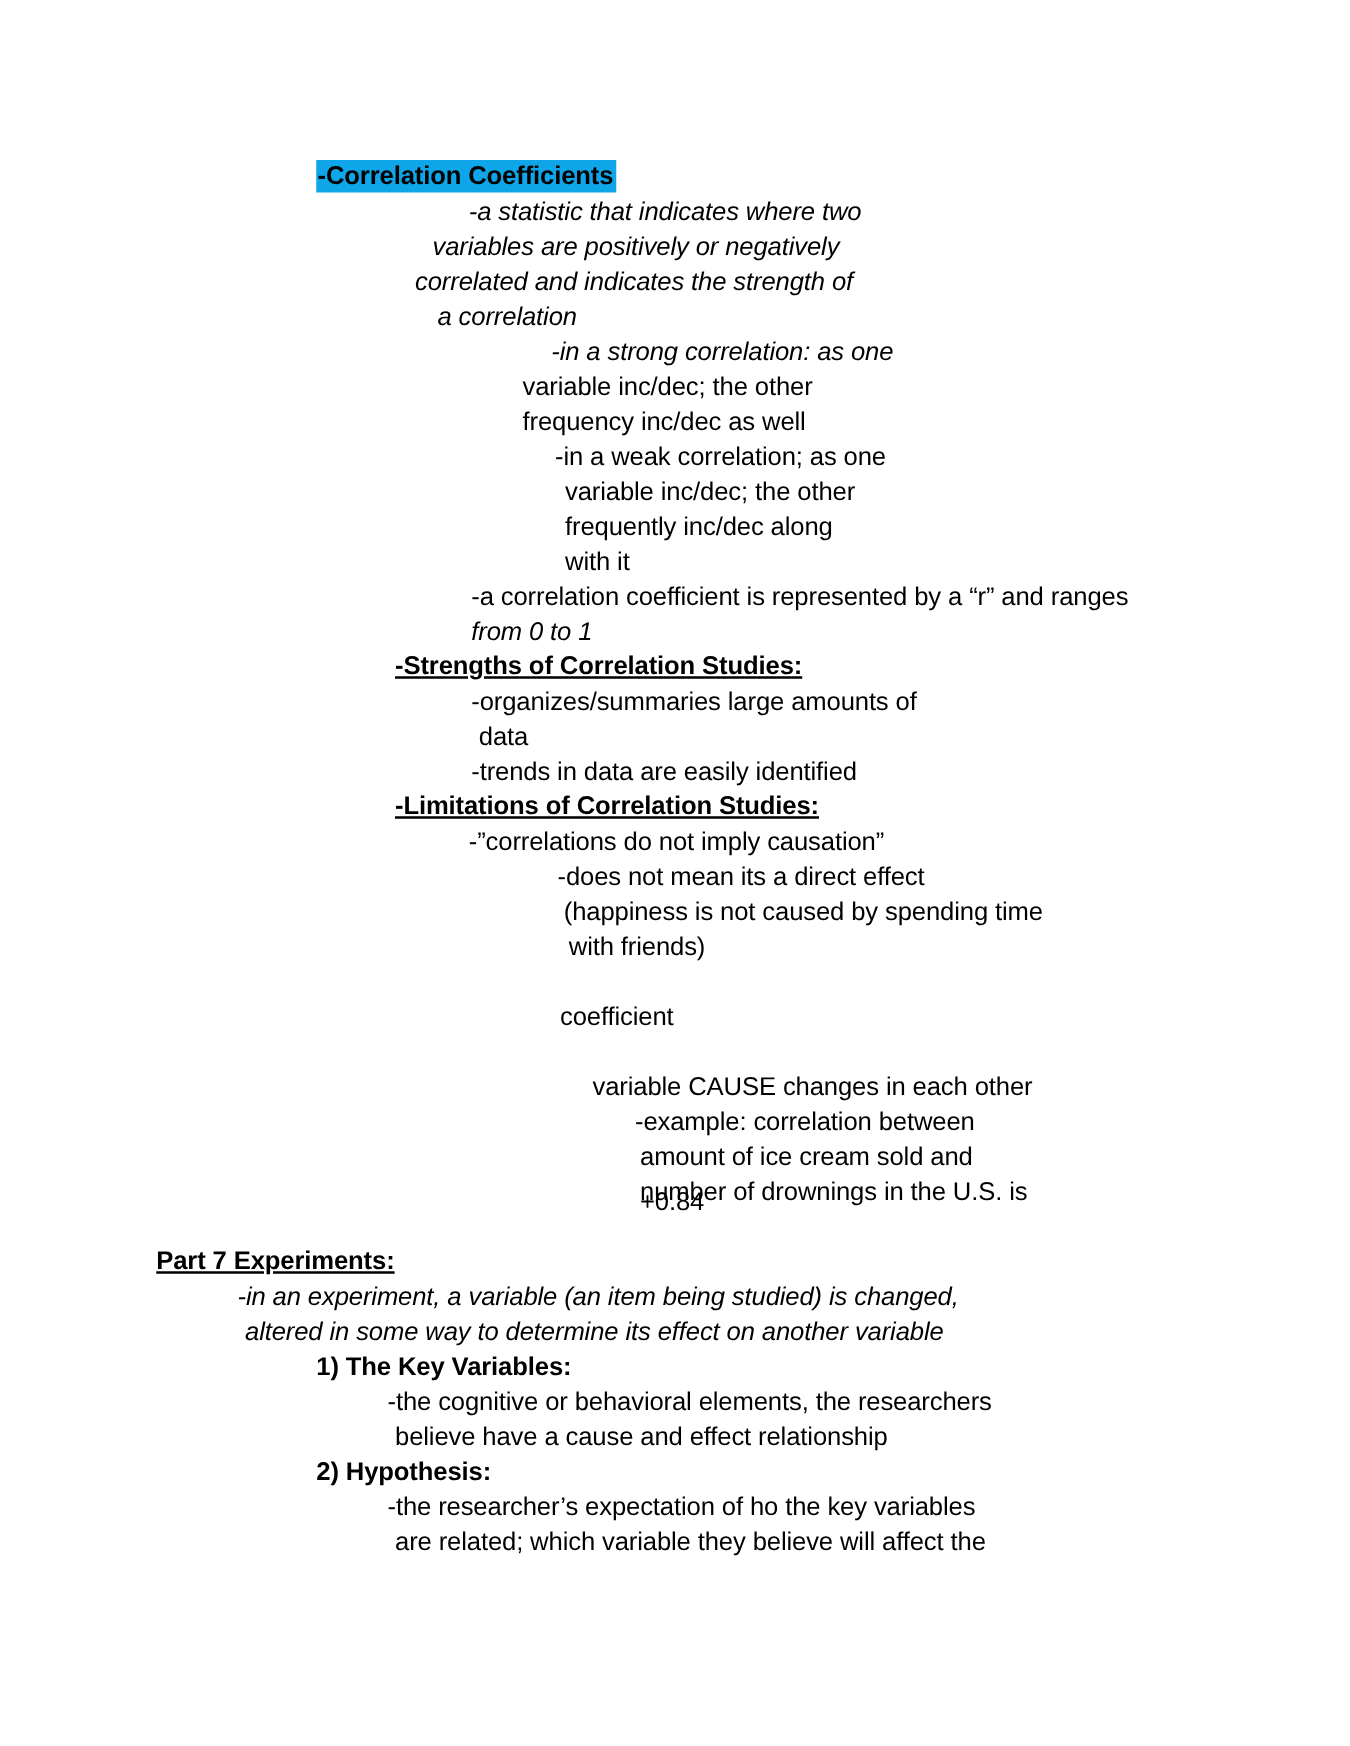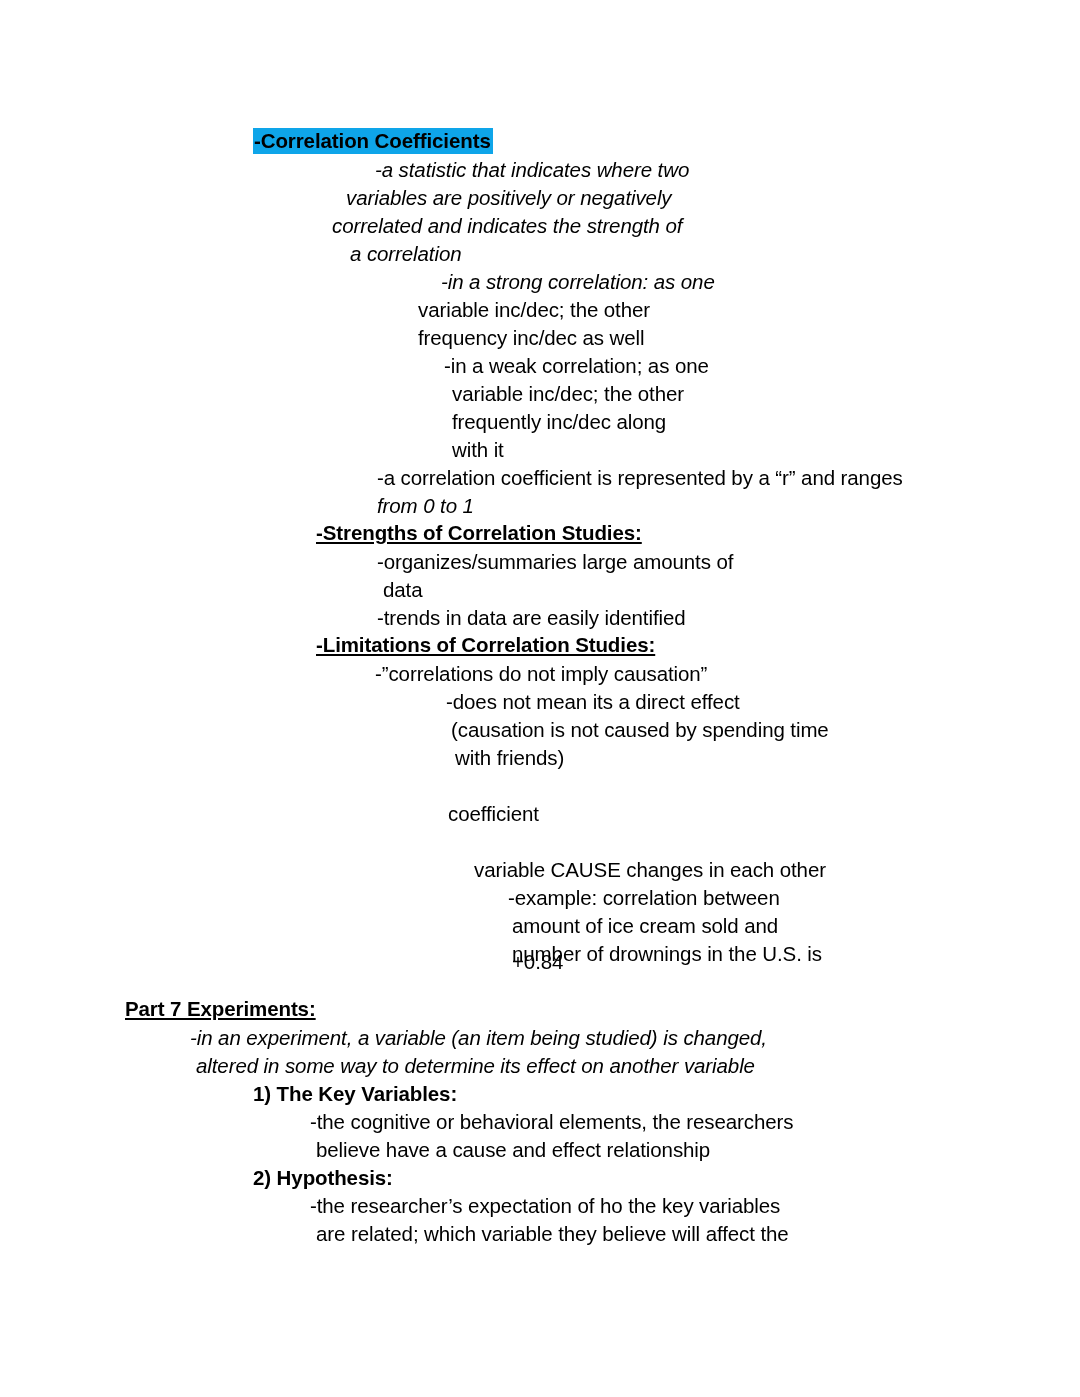--- a/index.html
+++ b/index.html
@@ -59,21 +59,21 @@
     <div class="line " style="left: 452px; top: 436px;">with it</div>
     <div class="line " style="left: 377px; top: 464px;">-a correlation coefficient is represented by a “r” and ranges</div>
     <div class="line " style="left: 377px; top: 492px; font-style: italic;">from 0 to 1</div>
     <div class="line bold uline" style="left: 316px; top: 519px;">-Strengths of Correlation Studies:</div>
     <div class="line " style="left: 377px; top: 548px;">-organizes/summaries large amounts of</div>
     <div class="line " style="left: 383px; top: 576px;">data</div>
     <div class="line " style="left: 377px; top: 604px;">-trends in data are easily identified</div>
     <div class="line bold uline" style="left: 316px; top: 631px;">-Limitations of Correlation Studies:</div>
     <div class="line " style="left: 375px; top: 660px;">-”correlations do not imply causation”</div>
     <div class="line " style="left: 446px; top: 688px;">-does not mean its a direct effect</div>
-    <div class="line " style="left: 451px; top: 716px;">(causation is not caused by spending time</div>
+    <div class="line " style="left: 451px; top: 716px;">(happiness is not caused by spending time</div>
     <div class="line " style="left: 455px; top: 744px;">with friends)</div>
     <div class="line " style="left: 448px; top: 800px;">coefficient</div>
     <div class="line " style="left: 474px; top: 856px;">variable CAUSE changes in each other</div>
     <div class="line " style="left: 508px; top: 884px;">-example: correlation between</div>
     <div class="line " style="left: 512px; top: 912px;">amount of ice cream sold and</div>
     <div class="line " style="left: 512px; top: 940px;">number of drownings in the U.S. is</div>
     <div class="line " style="left: 512px; top: 932px; margin-top: 16px;">+0.84</div>
     <div class="line bold uline" style="left: 125px; top: 995px;">Part 7 Experiments:</div>
     <div class="line italic" style="left: 190px; top: 1024px;">-in an experiment, a variable (an item being studied) is changed,</div>
     <div class="line italic" style="left: 196px; top: 1052px; text-align: center;">altered in some way to determine its effect on another variable</div>

